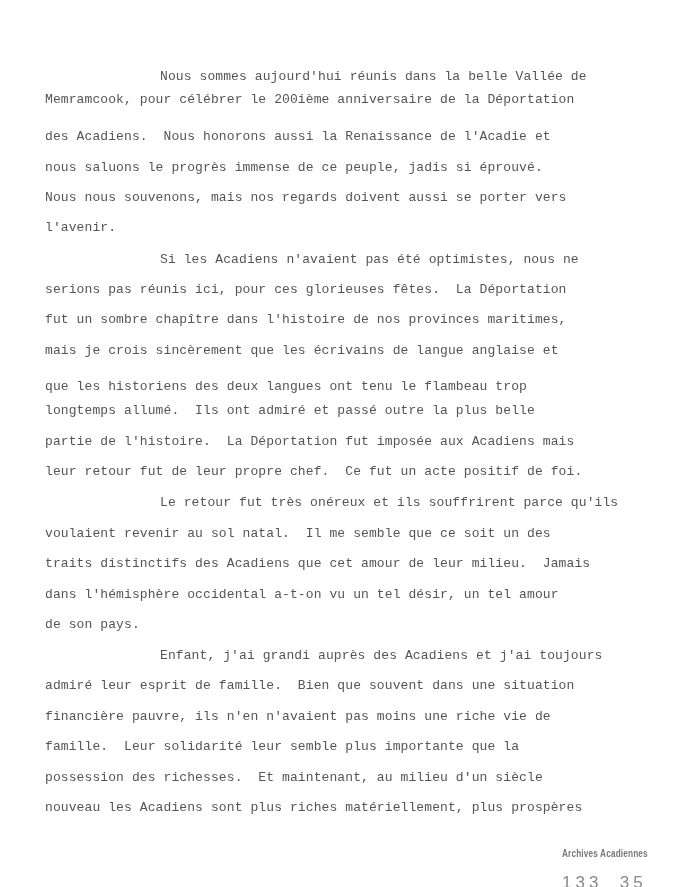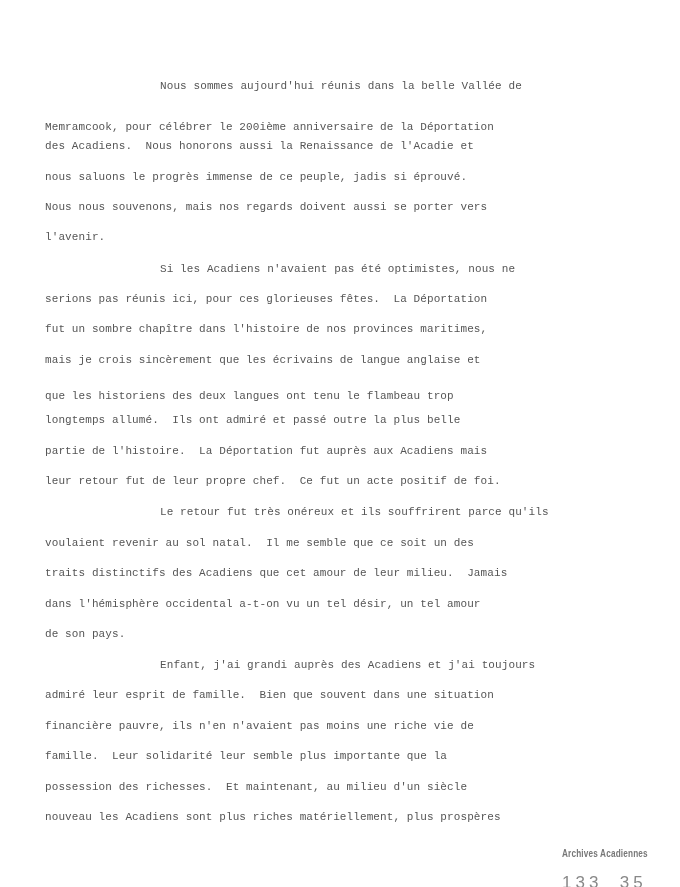--- a/index.html
+++ b/index.html
@@ -13,25 +13,24 @@
       color: #555555;
     }
     .page {
       position: absolute;
       left: 0; top: 0;
       width: 680px; height: 887px;
     }
     .line {
       position: absolute;
       left: 45px;
-      font-size: 11px;
+      font-size: 13px;
       letter-spacing: 0.1px;
       white-space: pre;
       line-height: 16px;
-      margin-top: 9px;
     }
     .line.indent { left: 160px; }
     .stamp {
       position: absolute;
       left: 562px;
       top: 848px;
       color: #777;
       font-family: "Liberation Sans", sans-serif;
     }
     .stamp .label {
@@ -52,35 +51,35 @@
       white-space: pre;
     }
   </style>
 </head>
 <body>
 
 <div class="page">
 
   <div>
     <div class="line indent" style="top:69px">Nous sommes aujourd'hui réunis dans la belle Vallée de</div>
-    <div class="line" style="top:110px">Memramcook, pour célébrer le 200ième anniversaire de la Déportation</div>
+    <div class="line" style="top:92px">Memramcook, pour célébrer le 200ième anniversaire de la Déportation</div>
     <div class="line" style="top:129px">des Acadiens.  Nous honorons aussi la Renaissance de l'Acadie et</div>
     <div class="line" style="top:160px">nous saluons le progrès immense de ce peuple, jadis si éprouvé.</div>
     <div class="line" style="top:190px">Nous nous souvenons, mais nos regards doivent aussi se porter vers</div>
     <div class="line" style="top:220px">l'avenir.</div>
   </div>
 
   <div>
     <div class="line indent" style="top:252px">Si les Acadiens n'avaient pas été optimistes, nous ne</div>
     <div class="line" style="top:282px">serions pas réunis ici, pour ces glorieuses fêtes.  La Déportation</div>
     <div class="line" style="top:312px">fut un sombre chapître dans l'histoire de nos provinces maritimes,</div>
     <div class="line" style="top:343px">mais je crois sincèrement que les écrivains de langue anglaise et</div>
     <div class="line" style="top:379px">que les historiens des deux langues ont tenu le flambeau trop</div>
     <div class="line" style="top:403px">longtemps allumé.  Ils ont admiré et passé outre la plus belle</div>
-    <div class="line" style="top:434px">partie de l'histoire.  La Déportation fut auprès aux Acadiens mais</div>
+    <div class="line" style="top:434px">partie de l'histoire.  La Déportation fut imposée aux Acadiens mais</div>
     <div class="line" style="top:464px">leur retour fut de leur propre chef.  Ce fut un acte positif de foi.</div>
   </div>
 
   <div>
     <div class="line indent" style="top:495px">Le retour fut très onéreux et ils souffrirent parce qu'ils</div>
     <div class="line" style="top:526px">voulaient revenir au sol natal.  Il me semble que ce soit un des</div>
     <div class="line" style="top:556px">traits distinctifs des Acadiens que cet amour de leur milieu.  Jamais</div>
     <div class="line" style="top:587px">dans l'hémisphère occidental a-t-on vu un tel désir, un tel amour</div>
     <div class="line" style="top:617px">de son pays.</div>
   </div>

